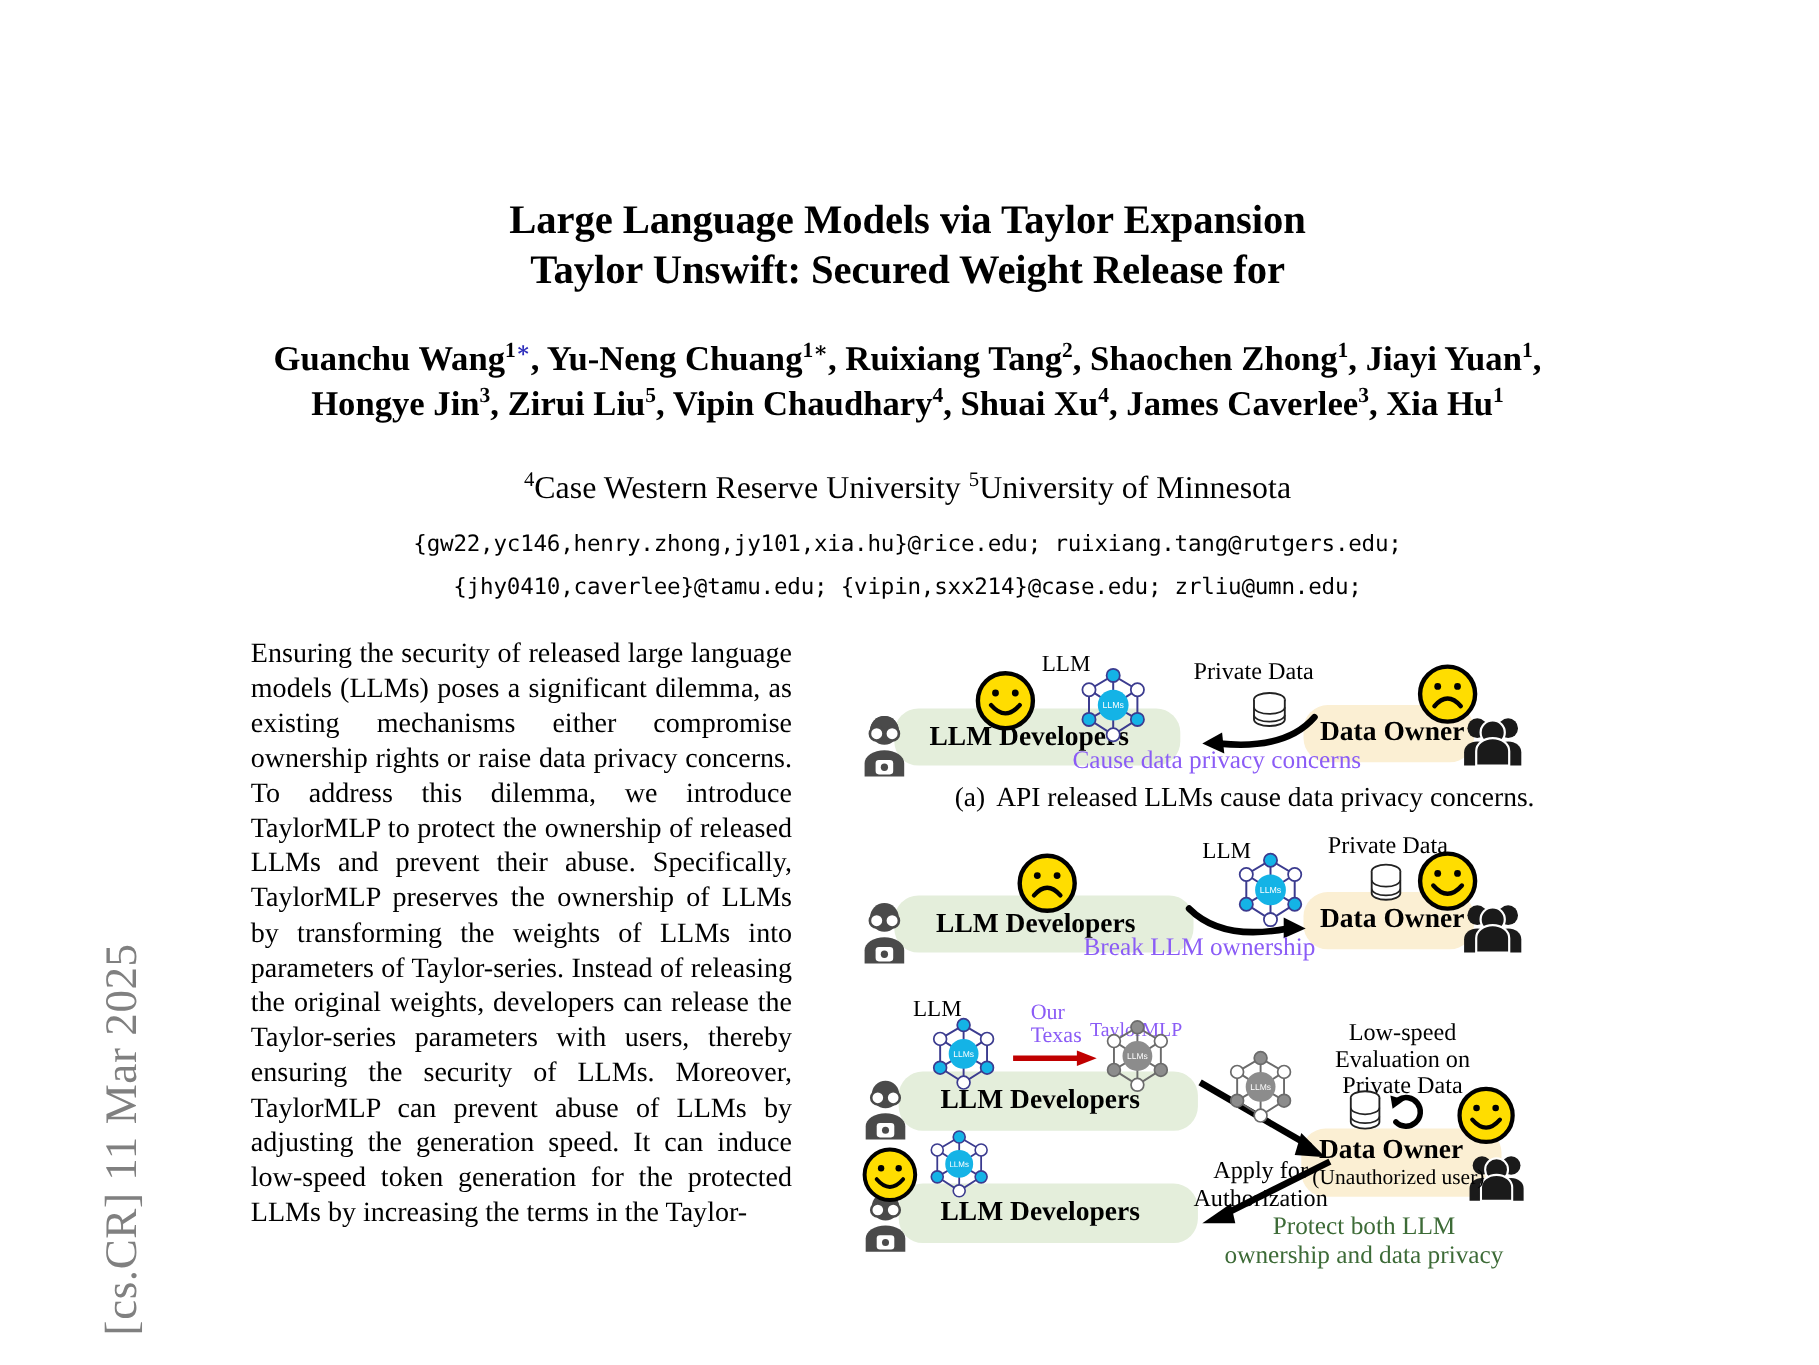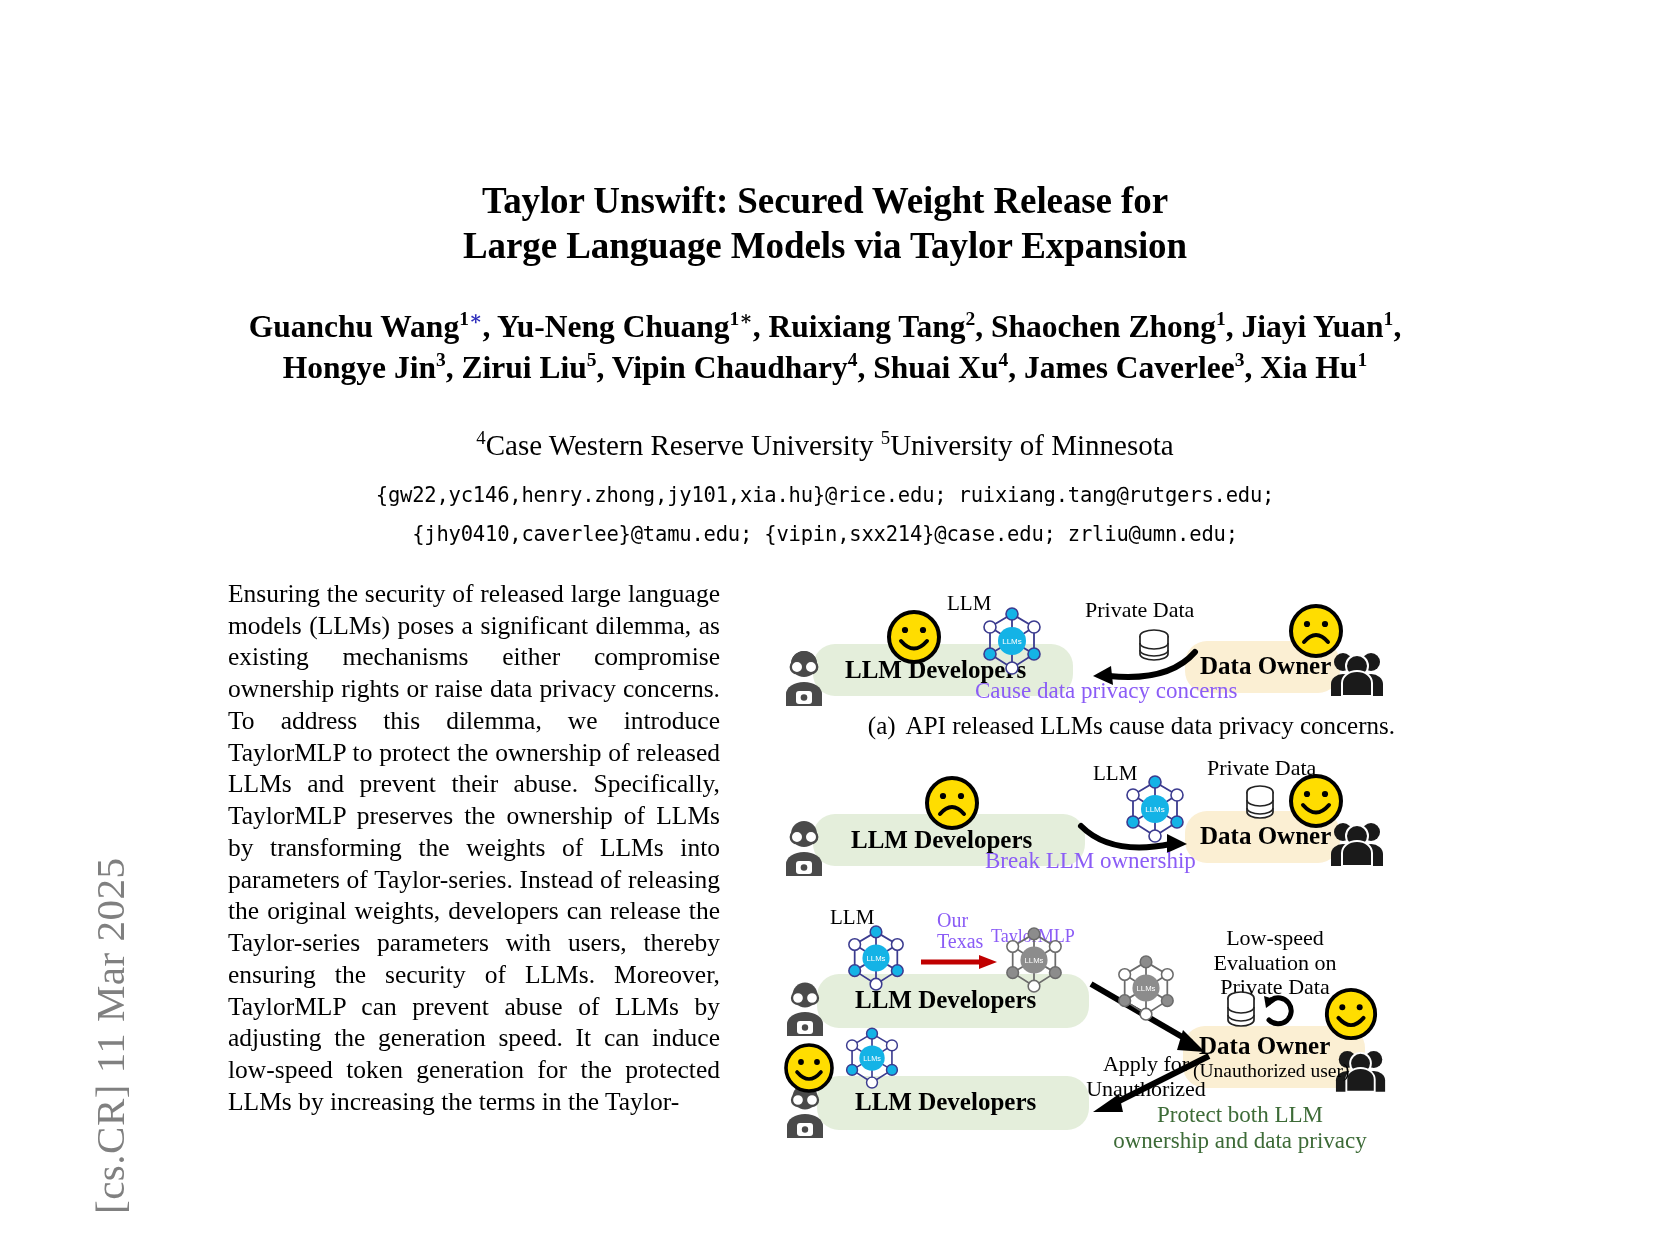--- a/index.html
+++ b/index.html
@@ -157,22 +157,22 @@
   .ico { position: absolute; }
   svg { display: block; overflow: visible; }
 </style>
 </head>
 <body>
 
 <div id="arxiv-stamp">[cs.CR]  11 Mar 2025</div>
 
 <div id="title-block">
   <div class="paper-title">
+    <div>Large Language Models via Taylor Expansion</div>
     <div>Taylor Unswift: Secured Weight Release for</div>
-    <div>Large Language Models via Taylor Expansion</div>
   </div>
 
   <div class="author-line">
     <div>
       Guanchu Wang<sup>1</sup><sup style="color:#2b2bbb">∗</sup>, Yu-Neng Chuang<sup>1</sup><sup>∗</sup>, Ruixiang Tang<sup>2</sup>, Shaochen Zhong<sup>1</sup>, Jiayi Yuan<sup>1</sup>,
     </div>
     <div>
       Hongye Jin<sup>3</sup>, Zirui Liu<sup>5</sup>, Vipin Chaudhary<sup>4</sup>, Shuai Xu<sup>4</sup>, James Caverlee<sup>3</sup>, Xia Hu<sup>1</sup>
     </div>
   </div>
@@ -514,21 +514,21 @@
 
       <div class="ico" style="left:310px; top:158px;">
         <svg width="130" height="66" viewBox="0 0 130 66">
           <line x1="124" y1="4" x2="24" y2="54" stroke="#000" stroke-width="6"></line>
           <path d="M34 42 L8 60 L38 60 Z" fill="#000"></path>
         </svg>
       </div>
 
       <div class="plaintext" style="left:306px; top:158px; width:130px;">
         <div>Apply for</div>
-        <div>Unauthorized</div>
+        <div>Authorization</div>
       </div>
 
       <div class="plaintext" style="left:420px; top:32px; width:160px;">
         <div>Low-speed</div>
         <div>Evaluation on</div>
         <div>Private Data</div>
       </div>
 
       <div class="ico" style="left:448px; top:96px;">
         <svg width="36" height="44" viewBox="0 0 36 44">

